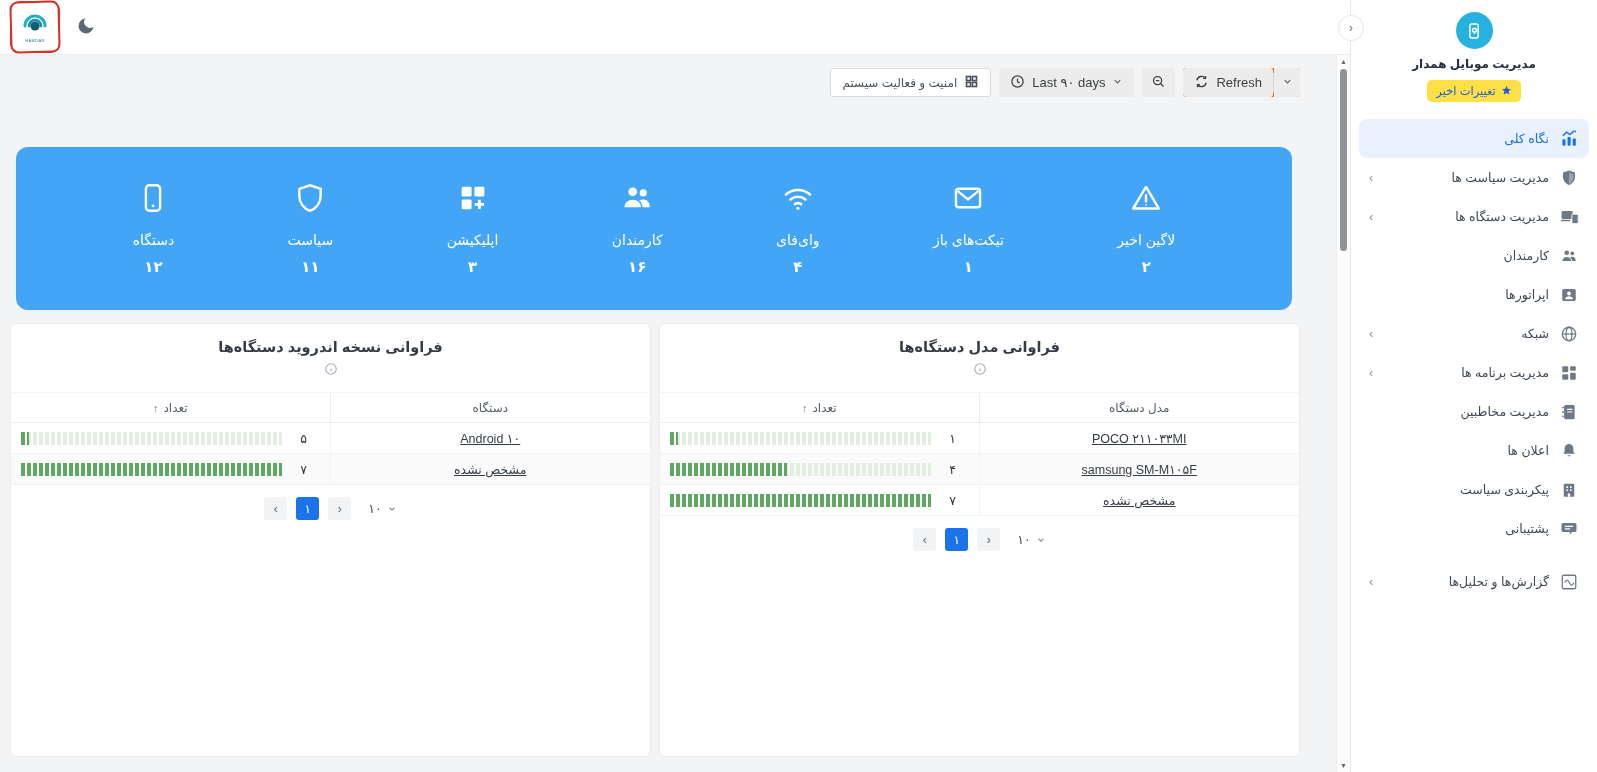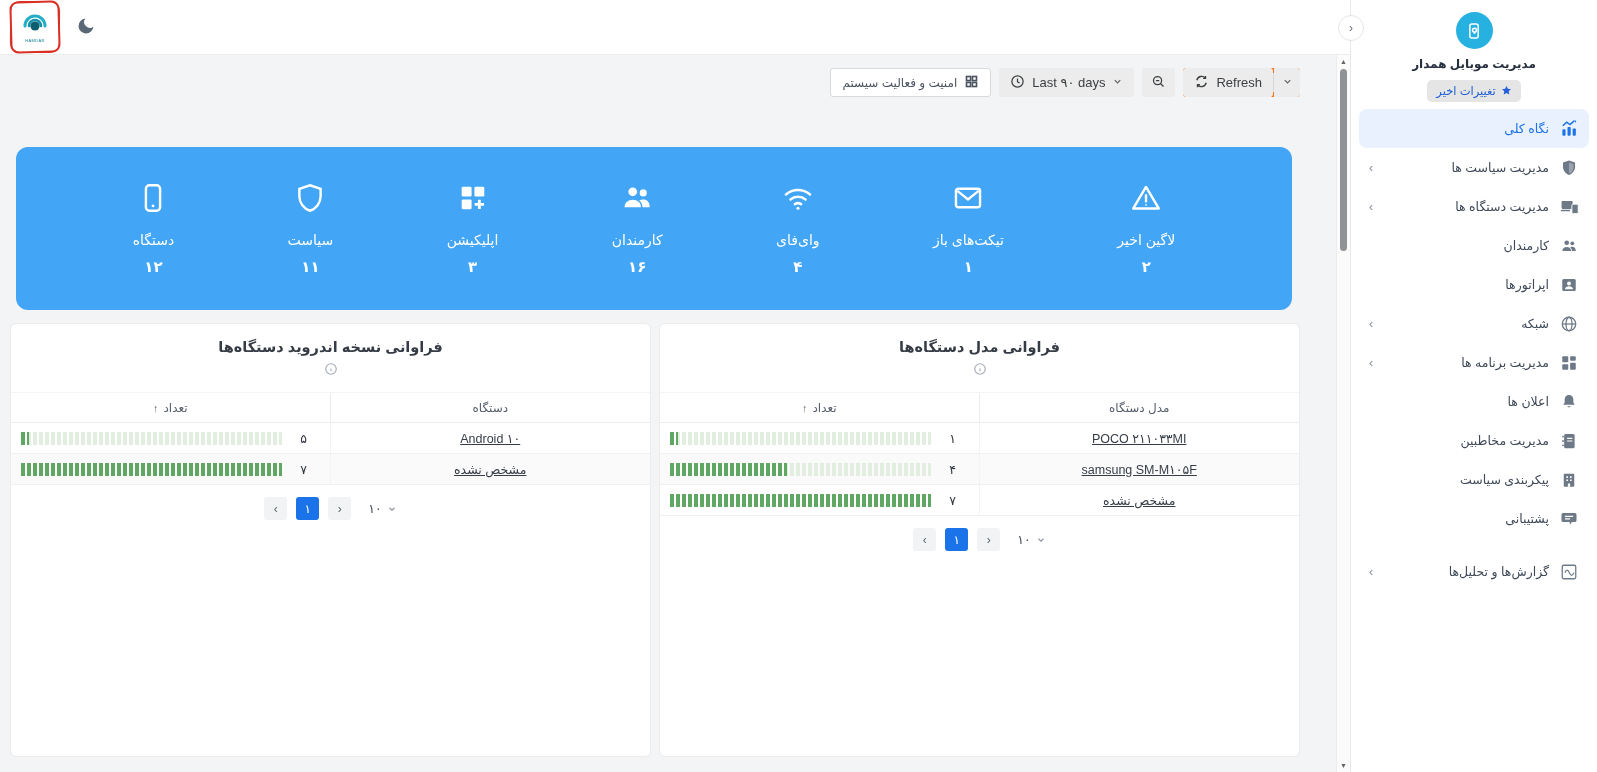--- a/index.html
+++ b/index.html
@@ -61,22 +61,22 @@
   .vs-arrow { position:absolute; left:0; width:100%; text-align:center; font-size:7px; color:#666; }
   .vs-up { top:3px; } .vs-down { bottom:3px; }
   .vs-thumb { position:absolute; left:3px; width:7px; top:14px; height:182px; background:#8f9296; border-radius:4px; }
 
   
   .sidebar { width:247px; height:100%; background:#fff; border-left:1px solid #e8e8e8; position:relative; direction:rtl; padding-top:12px; }
   .collapse-btn { position:absolute; left:-13px; top:15px; width:26px; height:26px; border-radius:50%; background:#fff; border:1px solid #e3e6e9; color:#6b7280; font-size:12px; display:flex; align-items:center; justify-content:center; cursor:pointer; z-index:5; }
   .s-head { text-align:center; }
   .s-icon { width:37px; height:37px; border-radius:50%; background:#26b1e0; margin:0 auto; display:flex; align-items:center; justify-content:center; }
   .s-title { margin-top:8px; font-size:12px; font-weight:700; color:#27303f; }
-  .badge { display:inline-flex; align-items:center; gap:5px; margin-top:9px; background:#e5e5e5; color:#2160d6; font-size:11.5px; padding:4px 9px; border-radius:5px; cursor:pointer; }
-  .nav { margin-top:7px; padding:0 8px; }
+  .badge { display:inline-flex; align-items:center; gap:5px; margin-top:9px; background:#fde047; color:#2160d6; font-size:11.5px; padding:4px 9px; border-radius:5px; cursor:pointer; }
+  .nav { margin-top:17px; padding:0 8px; }
   .nav-item { height:39px; display:flex; align-items:center; gap:10px; padding:0 10px; border-radius:8px; cursor:pointer; font-size:12.5px; color:#3e4857; }
   .nav-item.active { background:#e8f1fd; color:#1a73e8; }
   .nav-item.gap { margin-top:14px; }
   .nav-icon { width:20px; height:20px; display:flex; align-items:center; justify-content:center; flex:none; }
   .nav-chevron { margin-inline-start:auto; color:#8a939f; font-size:13px; transform:scaleX(-1); }
 </style>
 </head>
 <body>
 
 <div class="app">
@@ -441,41 +441,41 @@
               <rect x="3" y="13.5" width="8" height="7.5" rx="1.4"></rect>
               <rect x="13.5" y="11.5" width="7.5" height="9.5" rx="1.4"></rect>
             </svg>
           </span>
           <span class="nav-label">مدیریت برنامه ها</span>
           <span class="nav-chevron">‹</span>
         </div>
         <div class="nav-item">
           <span class="nav-icon">
             <svg width="18" height="18" viewBox="0 0 24 24" fill="#6e7987">
-              <path d="M12 2.8c-3.4 0-5.8 2.5-5.8 5.9v3.9L4.3 15.7h15.4l-1.9-3.1V8.7c0-3.4-2.4-5.9-5.8-5.9z"></path>
-              <path d="M9.8 17.5a2.3 2.3 0 0 0 4.4 0z"></path>
-            </svg>
-          </span>
-          <span class="nav-label">اعلان ها</span>
-        </div>
-        <div class="nav-item">
-          <span class="nav-icon">
-            <svg width="18" height="18" viewBox="0 0 24 24" fill="#6e7987">
               <rect x="5.5" y="2.5" width="14" height="19" rx="2"></rect>
               <rect x="2.8" y="5" width="2.4" height="2.4" rx="1"></rect>
               <rect x="2.8" y="10.8" width="2.4" height="2.4" rx="1"></rect>
               <rect x="2.8" y="16.6" width="2.4" height="2.4" rx="1"></rect>
               <path d="M9.5 8.5h7M9.5 12h7" stroke="#fff" stroke-width="1.4"></path>
             </svg>
           </span>
           <span class="nav-label">مدیریت مخاطبین</span>
         </div>
         <div class="nav-item">
           <span class="nav-icon">
             <svg width="18" height="18" viewBox="0 0 24 24" fill="#6e7987">
+              <path d="M12 2.8c-3.4 0-5.8 2.5-5.8 5.9v3.9L4.3 15.7h15.4l-1.9-3.1V8.7c0-3.4-2.4-5.9-5.8-5.9z"></path>
+              <path d="M9.8 17.5a2.3 2.3 0 0 0 4.4 0z"></path>
+            </svg>
+          </span>
+          <span class="nav-label">اعلان ها</span>
+        </div>
+        <div class="nav-item">
+          <span class="nav-icon">
+            <svg width="18" height="18" viewBox="0 0 24 24" fill="#6e7987">
               <rect x="5" y="3.5" width="14" height="17.5" rx="1.2"></rect>
               <path d="M8.5 7h2.2v2.2H8.5zM13.3 7h2.2v2.2h-2.2zM8.5 11.2h2.2v2.2H8.5zM13.3 11.2h2.2v2.2h-2.2zM10.5 16.5h3V21h-3z" fill="#fff"></path>
             </svg>
           </span>
           <span class="nav-label">پیکربندی سیاست</span>
         </div>
         <div class="nav-item">
           <span class="nav-icon">
             <svg width="18" height="18" viewBox="0 0 24 24" fill="#6e7987">
               <path d="M4 4h16a2 2 0 0 1 2 2v8a2 2 0 0 1-2 2h-4l-3 3.5V16H4a2 2 0 0 1-2-2V6a2 2 0 0 1 2-2z"></path>

